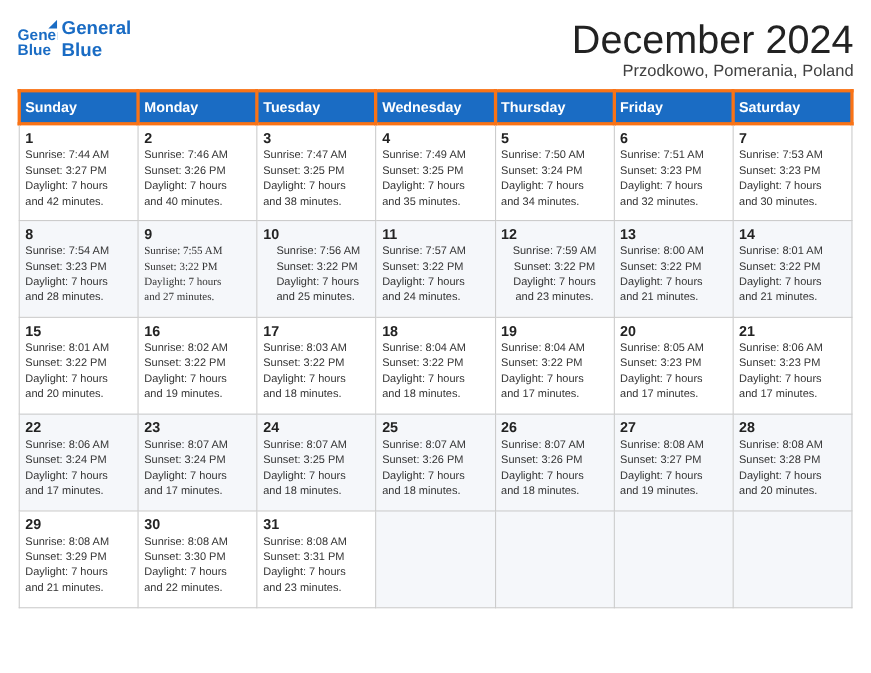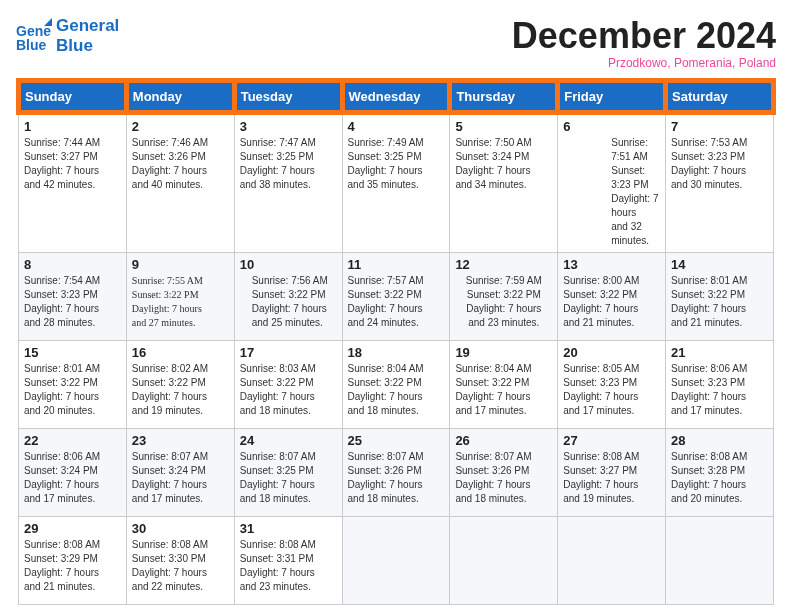--- a/index.html
+++ b/index.html
@@ -23,41 +23,41 @@
     }
     .logo-icon {
       width: 36px;
       height: 36px;
     }
     .title-block {
       text-align: right;
     }
     .month-title {
       font-size: 36px;
-      font-weight: bold;
+      font-weight: normal;
       color: #222;
       line-height: 1.1;
     }
     .subtitle {
-      font-size: 12px;
-      color: #ec4899;
+      font-size: 15px;
+      color: #404040;
     }
     .calendar {
       width: 100%;
       border-collapse: collapse;
       table-layout: fixed;
     }
     .calendar th {
       background: #1a6cc4;
       color: #fff;
       font-size: 13px;
       font-weight: bold;
       padding: 6px 4px;
       text-align: left;
-      border: 5px solid #f97316;
+      border: 3px solid #f97316;
     }
     .calendar td {
       border: 1px solid #ccc;
       vertical-align: top;
       padding: 4px 5px;
       font-size: 10.5px;
       color: #333;
       height: 88px;
       width: calc(100% / 7);
     }
@@ -148,21 +148,21 @@
         </td>
         <td>
           <span class="day-num">5</span>
           <div class="day-info" style="white-space: pre-line;">Sunrise: 7:50 AM
 Sunset: 3:24 PM
 Daylight: 7 hours
 and 34 minutes.</div>
         </td>
         <td>
           <span class="day-num">6</span>
-          <div class="day-info" style="white-space: pre-line; margin-left: 48px;">Sunrise: 7:51 AM
+          <div class="day-info" style="white-space: pre-line;">Sunrise: 7:51 AM
 Sunset: 3:23 PM
 Daylight: 7 hours
 and 32 minutes.</div>
         </td>
         <td>
           <span class="day-num">7</span>
           <div class="day-info" style="white-space: pre-line;">Sunrise: 7:53 AM
 Sunset: 3:23 PM
 Daylight: 7 hours
 and 30 minutes.</div>

